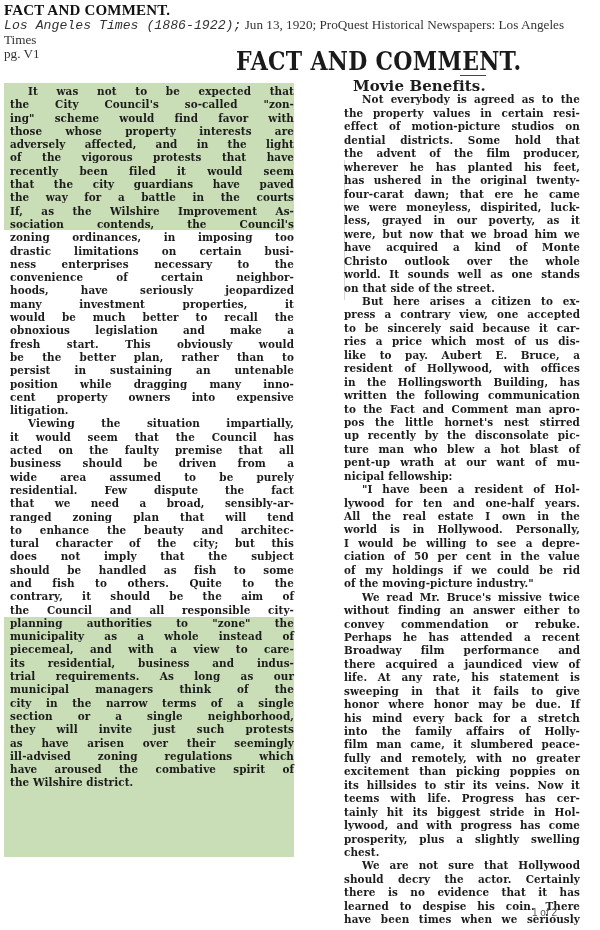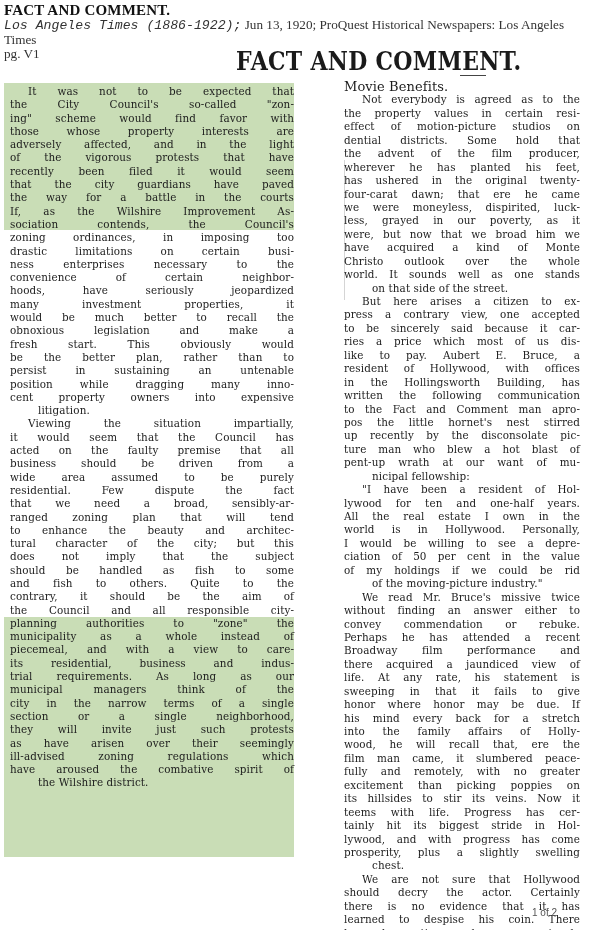--- a/index.html
+++ b/index.html
@@ -4,28 +4,28 @@
 <style>
   html, body { margin: 0; padding: 0; background: #ffffff; }
   body { width: 600px; height: 930px; position: relative; overflow: hidden; color: #111; }
   .meta { position: absolute; left: 4px; top: 2px; width: 592px; font-family: "Liberation Serif", serif; }
   .meta-title { font-size: 15px; font-weight: bold; line-height: 16px; letter-spacing: 0.2px; }
   .meta-citation { font-size: 13.2px; line-height: 14px; color: #333; }
   .meta-citation .src { font-style: italic; font-family: Liberation Mono, monospace; }
   .headline { position: absolute; left: 236px; top: 46px; width: 300px; font-family: "DejaVu Serif", serif; font-weight: bold; font-size: 22px; letter-spacing: 0.3px; transform: scaleY(1.15); transform-origin: top left; color: #1a1a1a; white-space: nowrap; }
   .rule-ornament { position: absolute; left: 460px; top: 75px; width: 26px; height: 2px; border-top: 1px solid #444; }
   .hl { position: absolute; background: #c9ddb6; }
-  .col { position: absolute; font-family: "DejaVu Serif", serif; font-size: 10.4px; font-weight: normal; color: #1c1c1c; letter-spacing: 0.1px; }
+  .col { position: absolute; font-family: "DejaVu Serif", serif; font-size: 10.4px; font-weight: bold; color: #1c1c1c; letter-spacing: 0.1px; }
   .col .line { display: block; white-space: nowrap; text-align: justify; text-align-last: justify; height: 13.3px; line-height: 13.3px; overflow: visible; }
-  .col .line.last { text-align-last: left; padding-left: 28px; }
+  .col .line.last { text-align-last: left; }
   .col .line.indent { padding-left: 18px; }
   .col-left { left: 10px; top: 85px; width: 284px; }
   .col-right { left: 344px; top: 80px; width: 236px; }
   .col-right .line { height: 13.45px; line-height: 13.45px; }
-  .col-right .sub { font-size: 13px; text-align-last: left; }
+  .col-right .sub { font-size: 15px; text-align-last: left; margin-left: 9px; }
   .page-num { position: absolute; left: 532px; top: 907px; font-family: "Liberation Sans", sans-serif; font-size: 10px; color: #555; }
   .scan-mark { position: absolute; width: 1px; background: #888; }
 </style>
 </head>
 <body>
 
 <div class="meta">
   <div class="meta-title">FACT AND COMMENT.</div>
   <div class="meta-citation"><span class="src">Los Angeles Times (1886-1922);</span><span> Jun 13, 1920; ProQuest Historical Newspapers: Los Angeles Times</span></div>
   <div class="meta-citation">pg. V1</div>
@@ -138,21 +138,20 @@
     <span class="line">without finding an answer either to</span>
     <span class="line">convey commendation or rebuke.</span>
     <span class="line">Perhaps he has attended a recent</span>
     <span class="line">Broadway film performance and</span>
     <span class="line">there acquired a jaundiced view of</span>
     <span class="line">life. At any rate, his statement is</span>
     <span class="line">sweeping in that it fails to give</span>
     <span class="line">honor where honor may be due. If</span>
     <span class="line">his mind every back for a stretch</span>
     <span class="line">into the family affairs of Holly-</span>
-    <span class="line">wood, he will recall that, ere the</span>
     <span class="line">film man came, it slumbered peace-</span>
     <span class="line">fully and remotely, with no greater</span>
     <span class="line">excitement than picking poppies on</span>
     <span class="line">its hillsides to stir its veins. Now it</span>
     <span class="line">teems with life. Progress has cer-</span>
     <span class="line">tainly hit its biggest stride in Hol-</span>
     <span class="line">lywood, and with progress has come</span>
     <span class="line">prosperity, plus a slightly swelling</span>
     <span class="line last">chest.</span>
     <span class="line indent">We are not sure that Hollywood</span>

